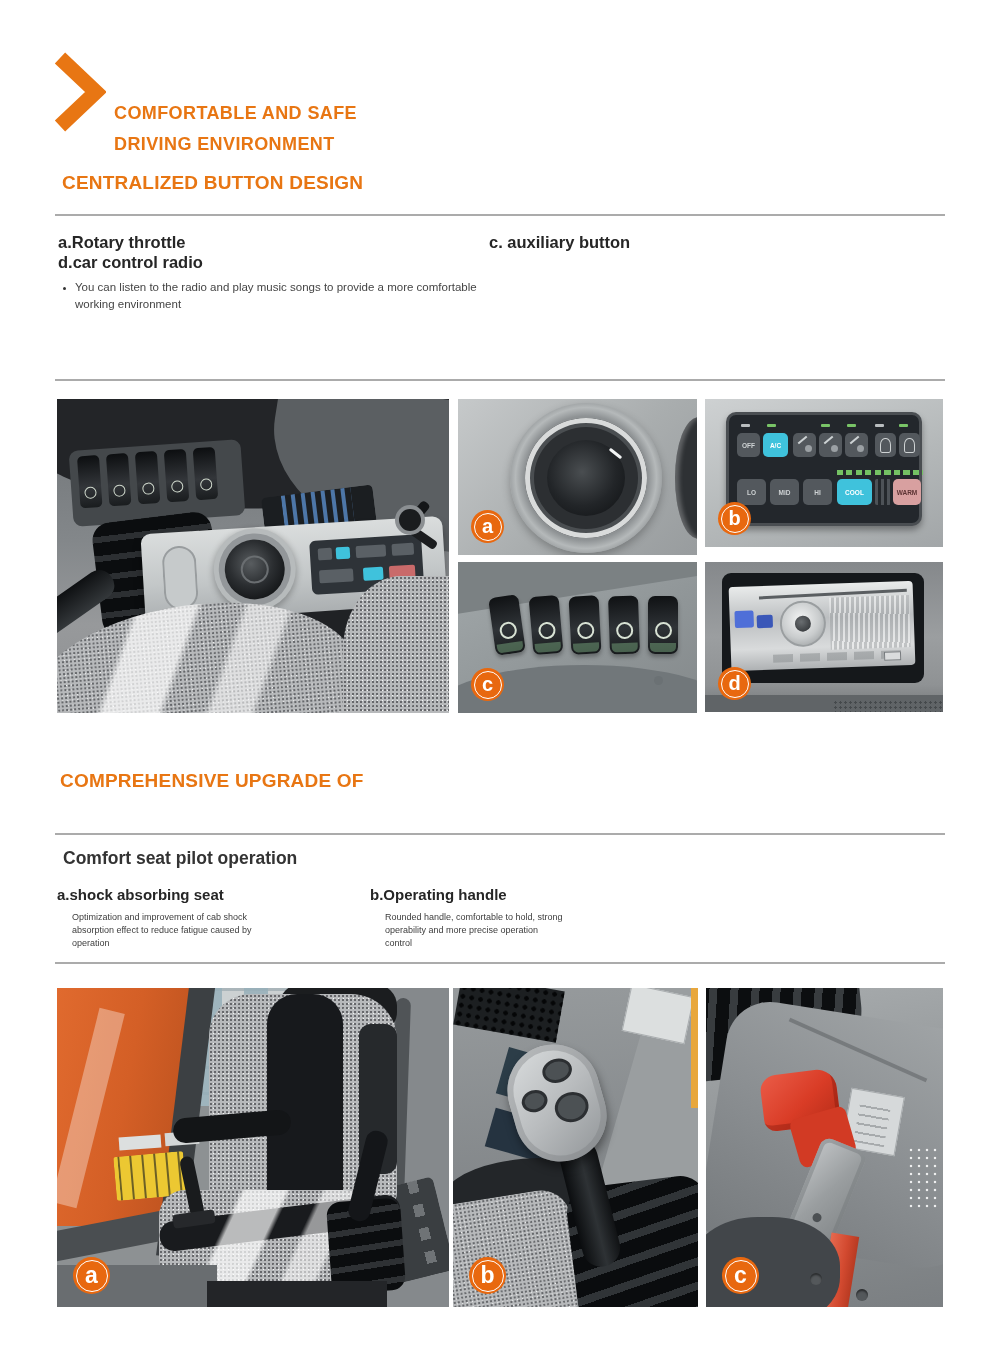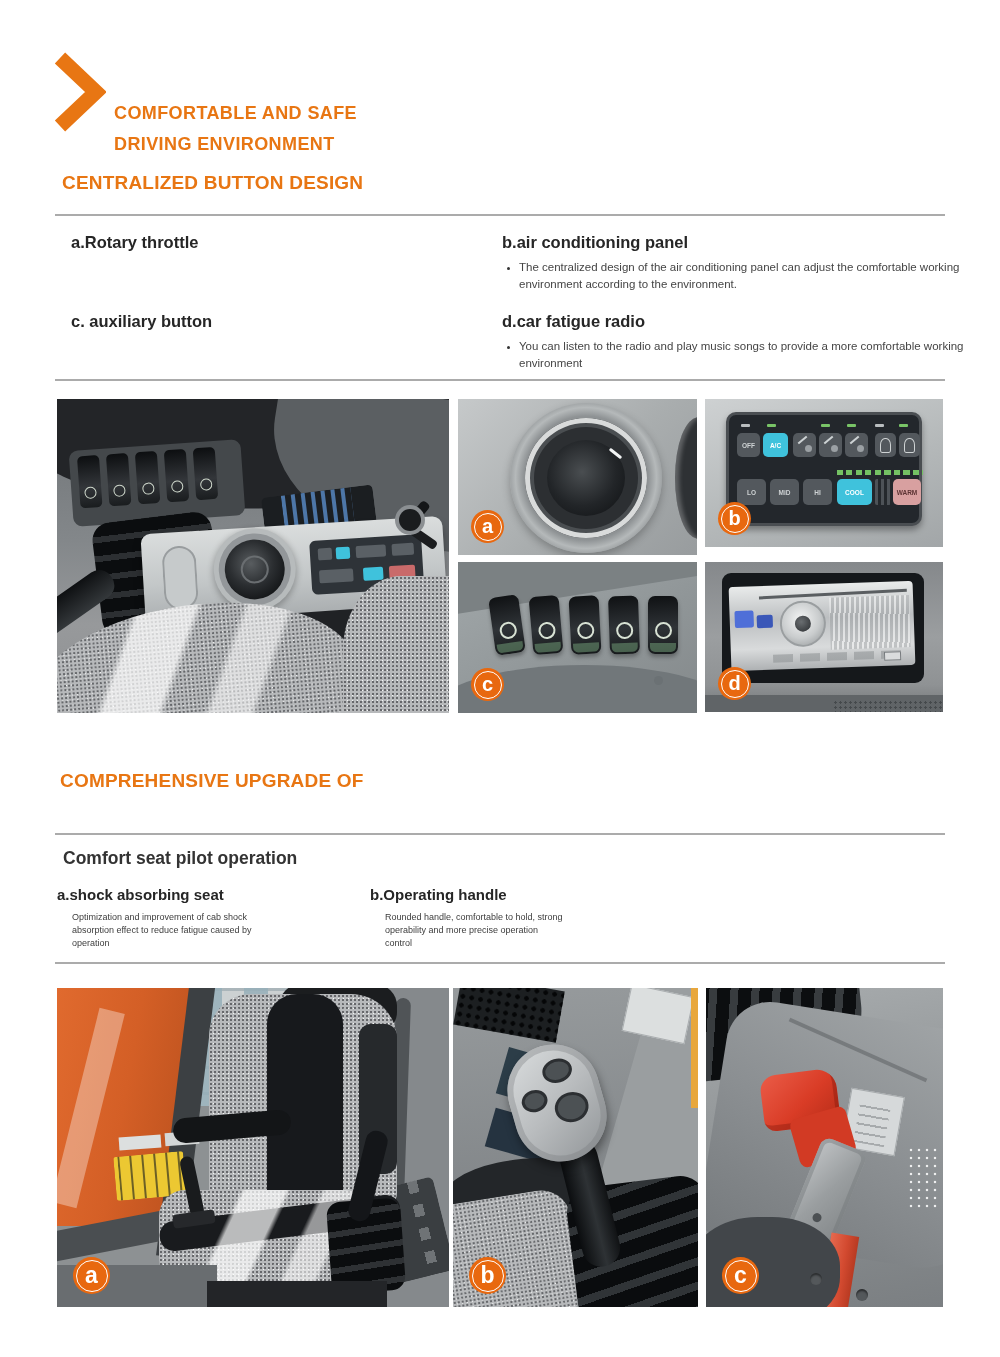--- a/index.html
+++ b/index.html
@@ -10,21 +10,21 @@
   
   #chevron { position:absolute; left:54px; top:52px; width:52px; height:80px; }
   #main-title { position:absolute; left:114px; top:56px; color:#e87613; font-size:18px; line-height:31px; font-weight:bold; letter-spacing:0.4px;margin-top:42px; }
   .orange-h2 { position:absolute; color:#e87613; font-weight:bold; font-size:19px; letter-spacing:0.2px; }
   #s1-heading { left:62px; top:172px; }
   #s2-heading { left:60px; top:766px; line-height:29px; }
   .rule { position:absolute; left:55px; width:890px; height:2px; background:#ababab; }
   #rule1 { top:214px; } #rule2 { top:379px; } #rule3 { top:833px; } #rule4 { top:962px; }
 
   
-  #features1 { position:absolute; left:71px; top:233px; width:911px; display:grid; grid-template-columns:431px 480px; row-gap:20px; }
+  #features1 { position:absolute; left:58px; top:233px; width:911px; display:grid; grid-template-columns:431px 480px; row-gap:1px; }
   .feat1 h3 { font-size:16.5px; font-weight:bold; color:#262626; }
   .feat1 ul { margin:7px 0 0 6px; padding-left:11px; list-style:disc; }
   .feat1 li { font-size:11.5px; line-height:16.5px; color:#454545; }
   .feat1 li::marker { color:#333; font-size:9px; }
   .feat1.left { padding-right:48px; }
 
   
   #s2-sub { position:absolute; left:63px; top:848px; font-size:17.5px; font-weight:bold; color:#333; }
   .feat2 { position:absolute; top:886px; }
   .feat2 h3 { font-size:15px; font-weight:bold; color:#262626; }
@@ -228,31 +228,25 @@
     <div>DRIVING ENVIRONMENT</div>
   </div>
 
   <div id="s1-heading" class="orange-h2">CENTRALIZED BUTTON DESIGN</div>
   <div id="rule1" class="rule"></div>
 
   <div id="features1">
     <div class="feat1 left">
       <h3>a.Rotary throttle</h3>
     </div>
-    <div class="feat1">
-      <h3>b.air conditioning panel</h3>
-      <ul>
-          <li>The centralized design of the air conditioning panel can adjust the comfortable working environment according to the environment.</li>
-        </ul>
-    </div>
     <div class="feat1 left">
       <h3>c. auxiliary button</h3>
     </div>
     <div class="feat1">
-      <h3>d.car fatigue radio</h3>
+      <h3>d.car control radio</h3>
       <ul>
           <li>You can listen to the radio and play music songs to provide a more comfortable working environment</li>
         </ul>
     </div>
   </div>
 
   <div id="rule2" class="rule"></div>
 
   <div id="photos1">
 

